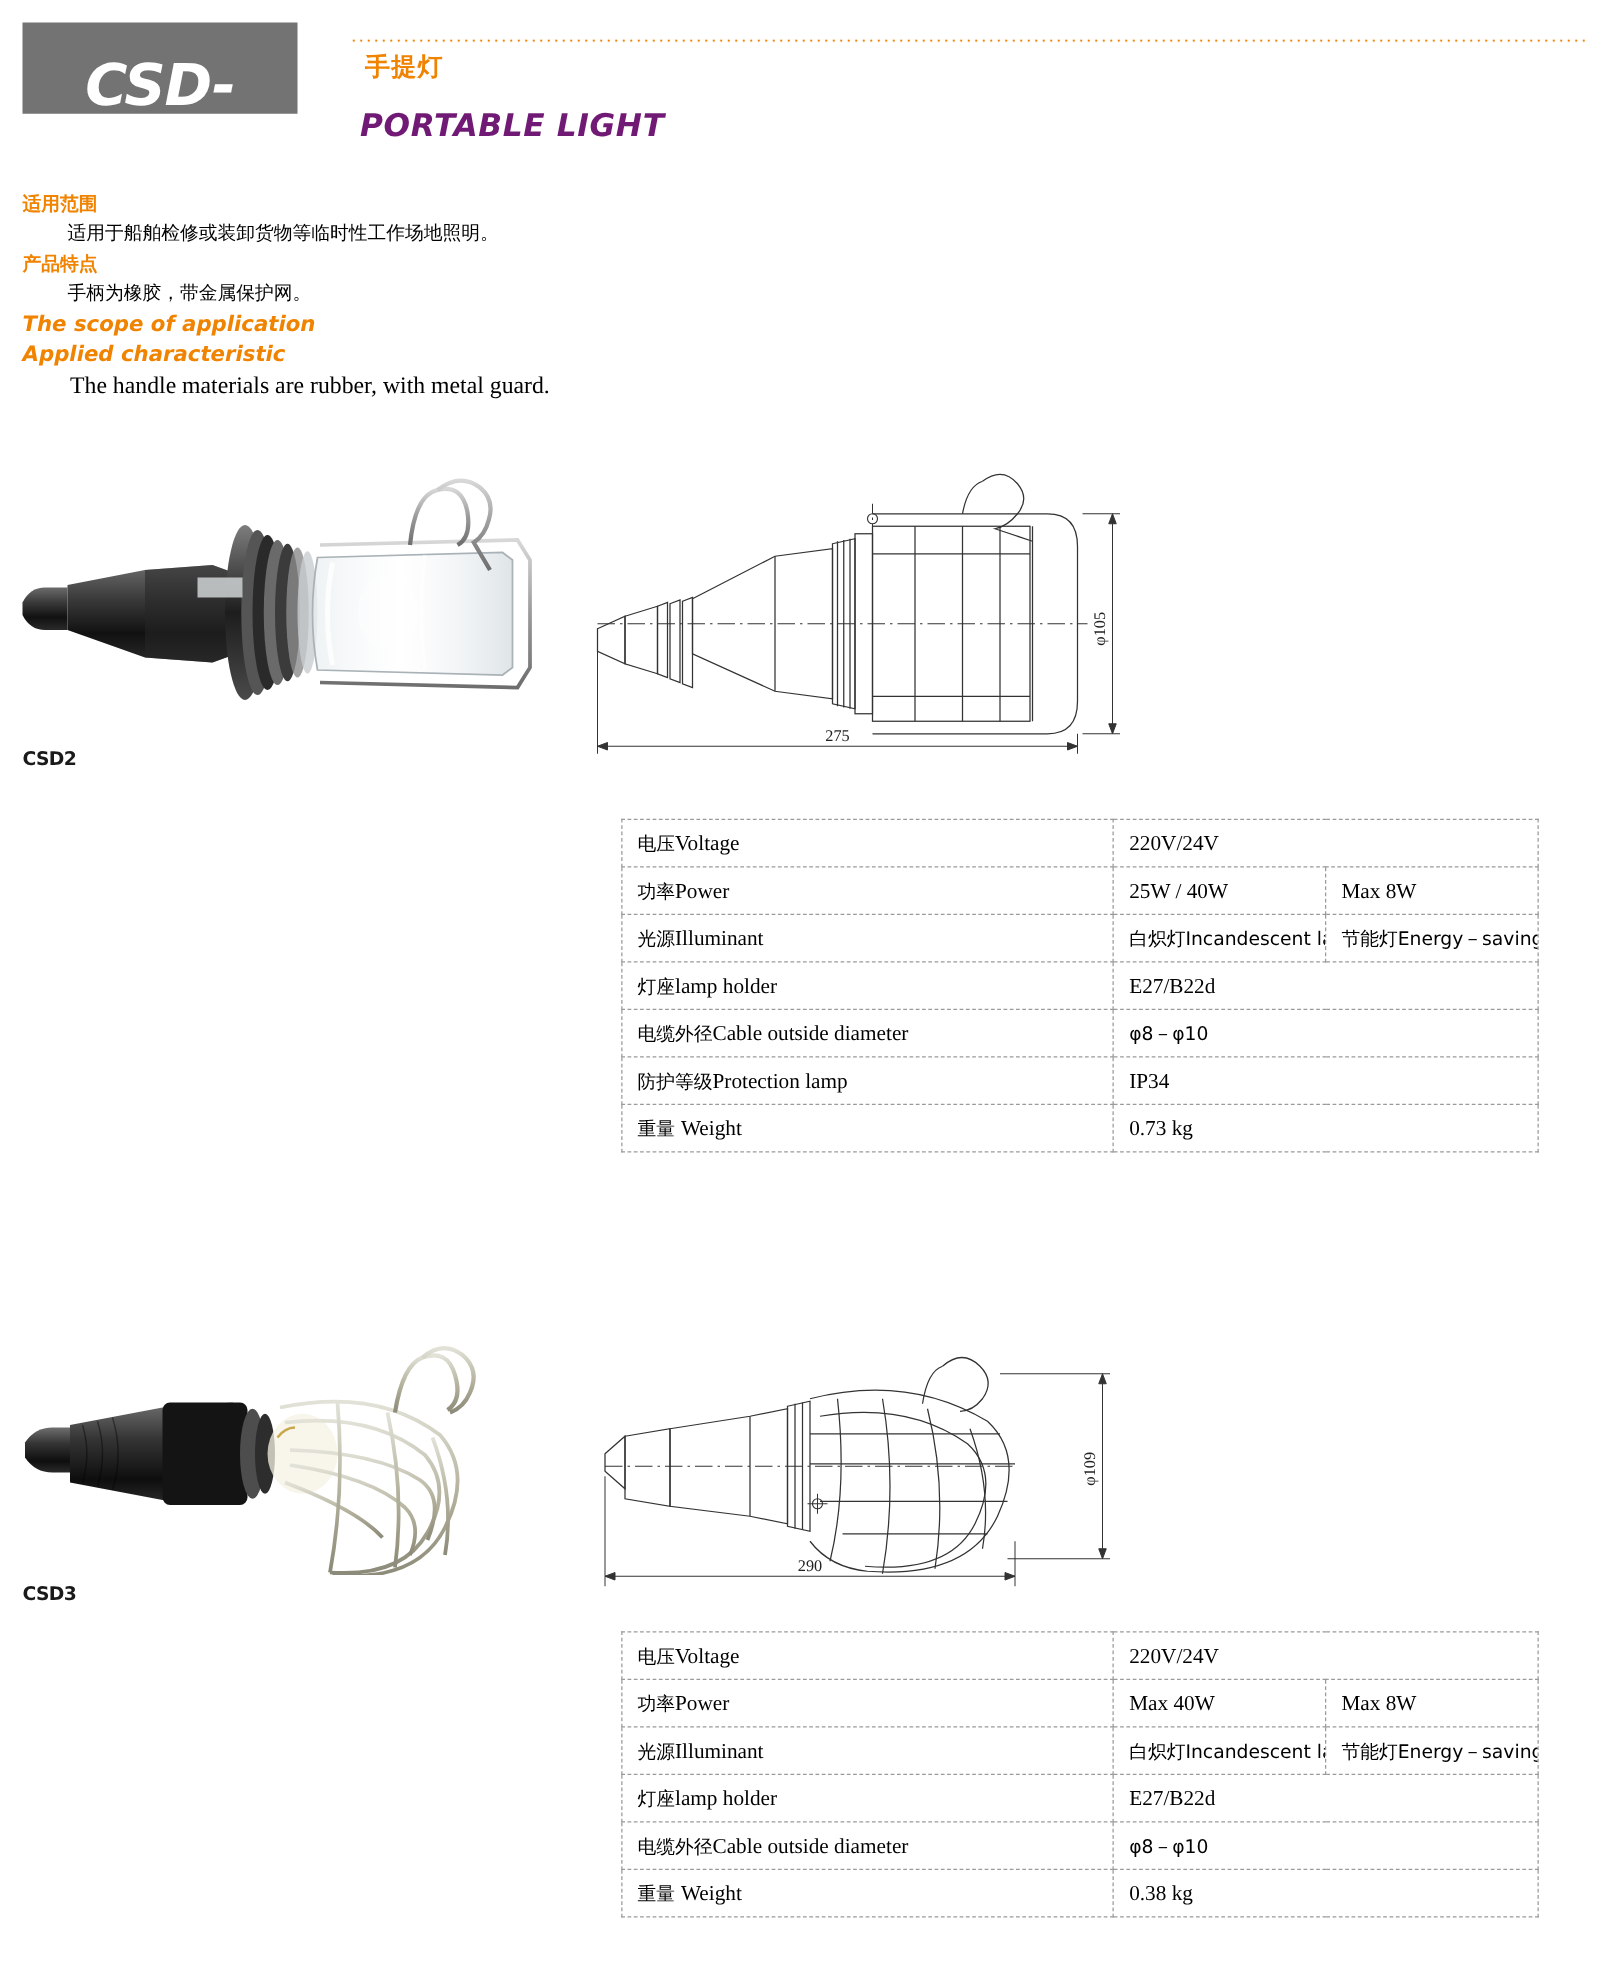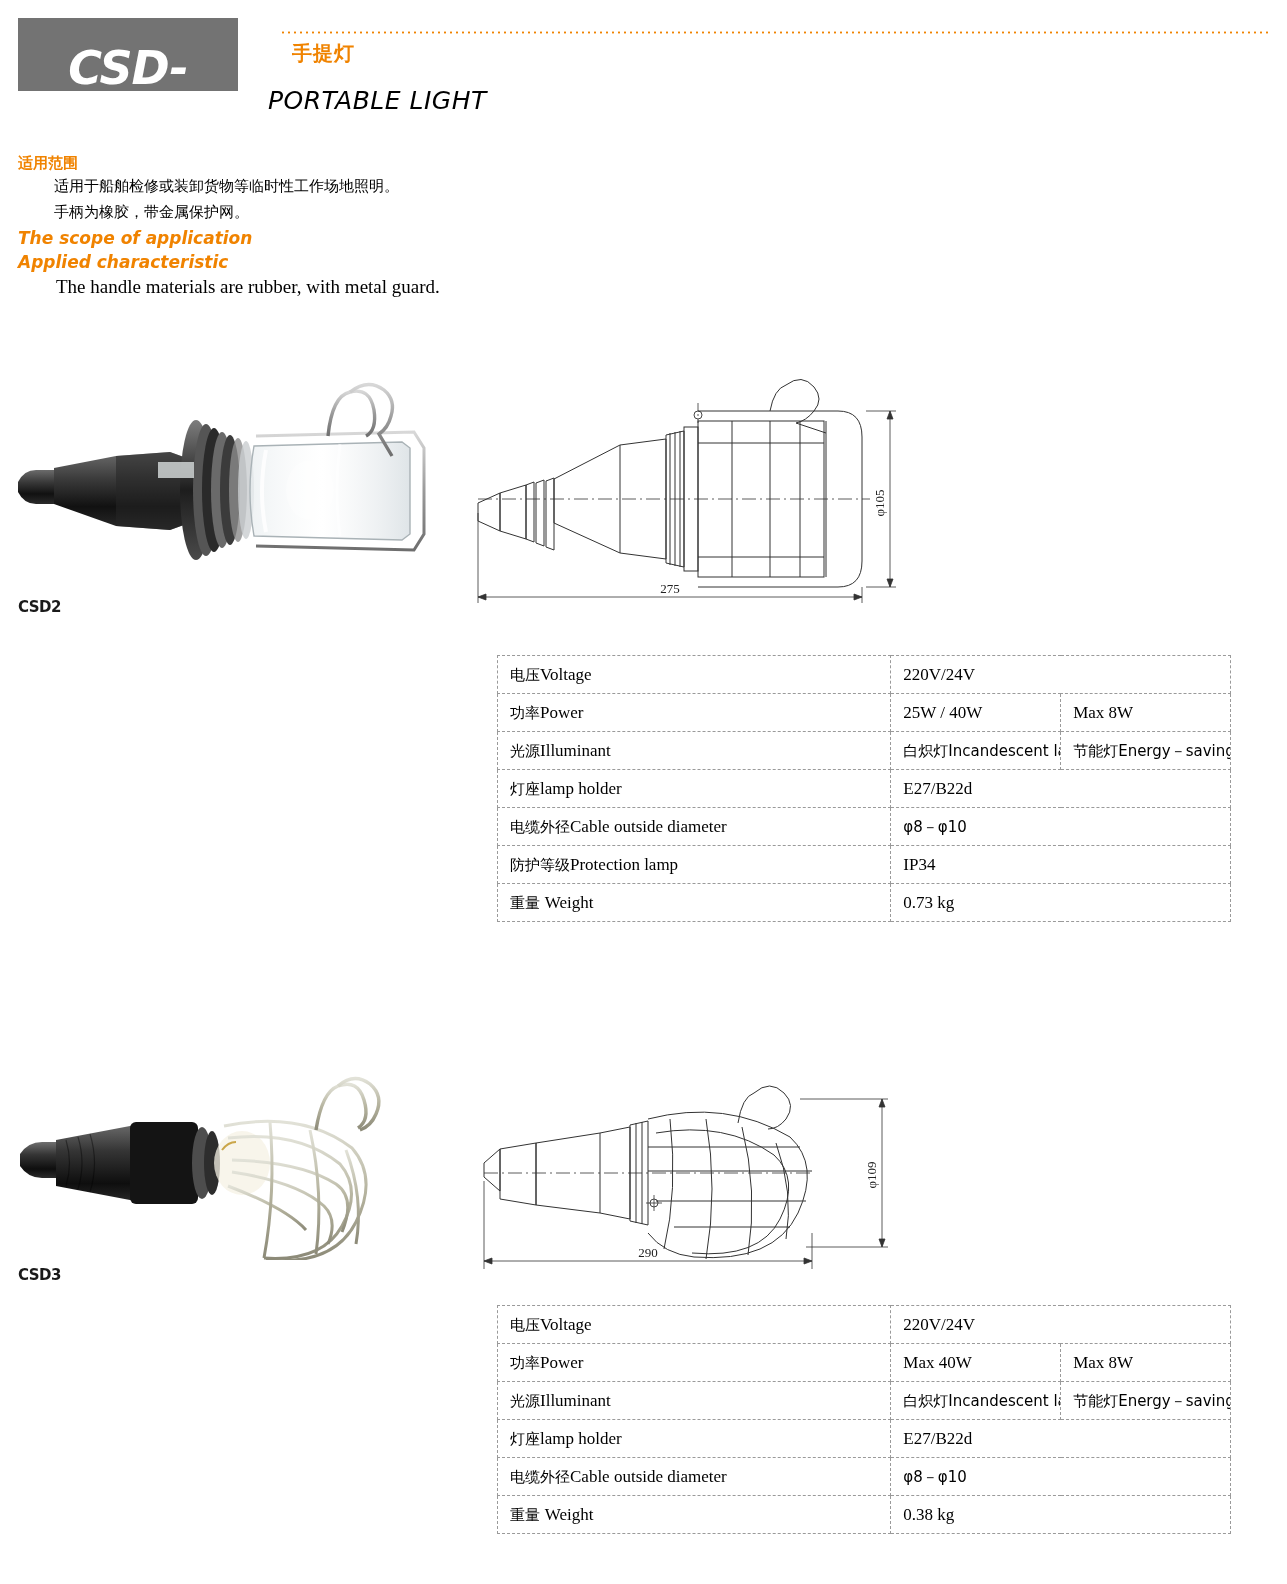--- a/index.html
+++ b/index.html
@@ -50,27 +50,27 @@
     top: 22px;
     font-family: "DejaVu Sans", sans-serif;
     font-weight: bold;
     font-size: 20px;
     color: #F08300;
     letter-spacing: 1px;
     margin-left: 12px;
   }
   .header-en {
     position: absolute;
-    left: 268px;
+    left: 288px;
     top: 68px;
     font-family: "DejaVu Sans", sans-serif;
-    font-weight: normal;
+    font-weight: bold;
     font-style: italic;
     font-size: 25px;
-    color: #000000;
+    color: #701a75;
     letter-spacing: 0.5px;
   }
   .header-dots {
     position: absolute;
     left: 280px;
     top: 13px;
     width: 990px;
     height: 3px;
     background-image: radial-gradient(circle, #F08300 1px, transparent 1.2px);
     background-size: 6px 3px;
@@ -177,20 +177,21 @@
   <div class="header-badge">
     <span class="header-badge-text">CSD-</span>
   </div>
   <div class="header-cn">手提灯</div>
   <div class="header-en">PORTABLE LIGHT</div>
 </div>
 
 <div class="intro">
   <p class="intro-head-cn">适用范围</p>
   <p class="intro-body-cn">适用于船舶检修或装卸货物等临时性工作场地照明。</p>
+  <p class="intro-head-cn">产品特点</p>
   <p class="intro-body-cn">手柄为橡胶，带金属保护网。</p>
   <p class="intro-head-en">The scope of application</p>
   <p class="intro-head-en">Applied characteristic</p>
   <p class="intro-body-en">The handle materials are rubber, with metal guard.</p>
 </div>
 
 <div class="section sec1">
 
   <div class="photo-wrap">
     <svg width="440" height="230" viewBox="0 0 440 230">

